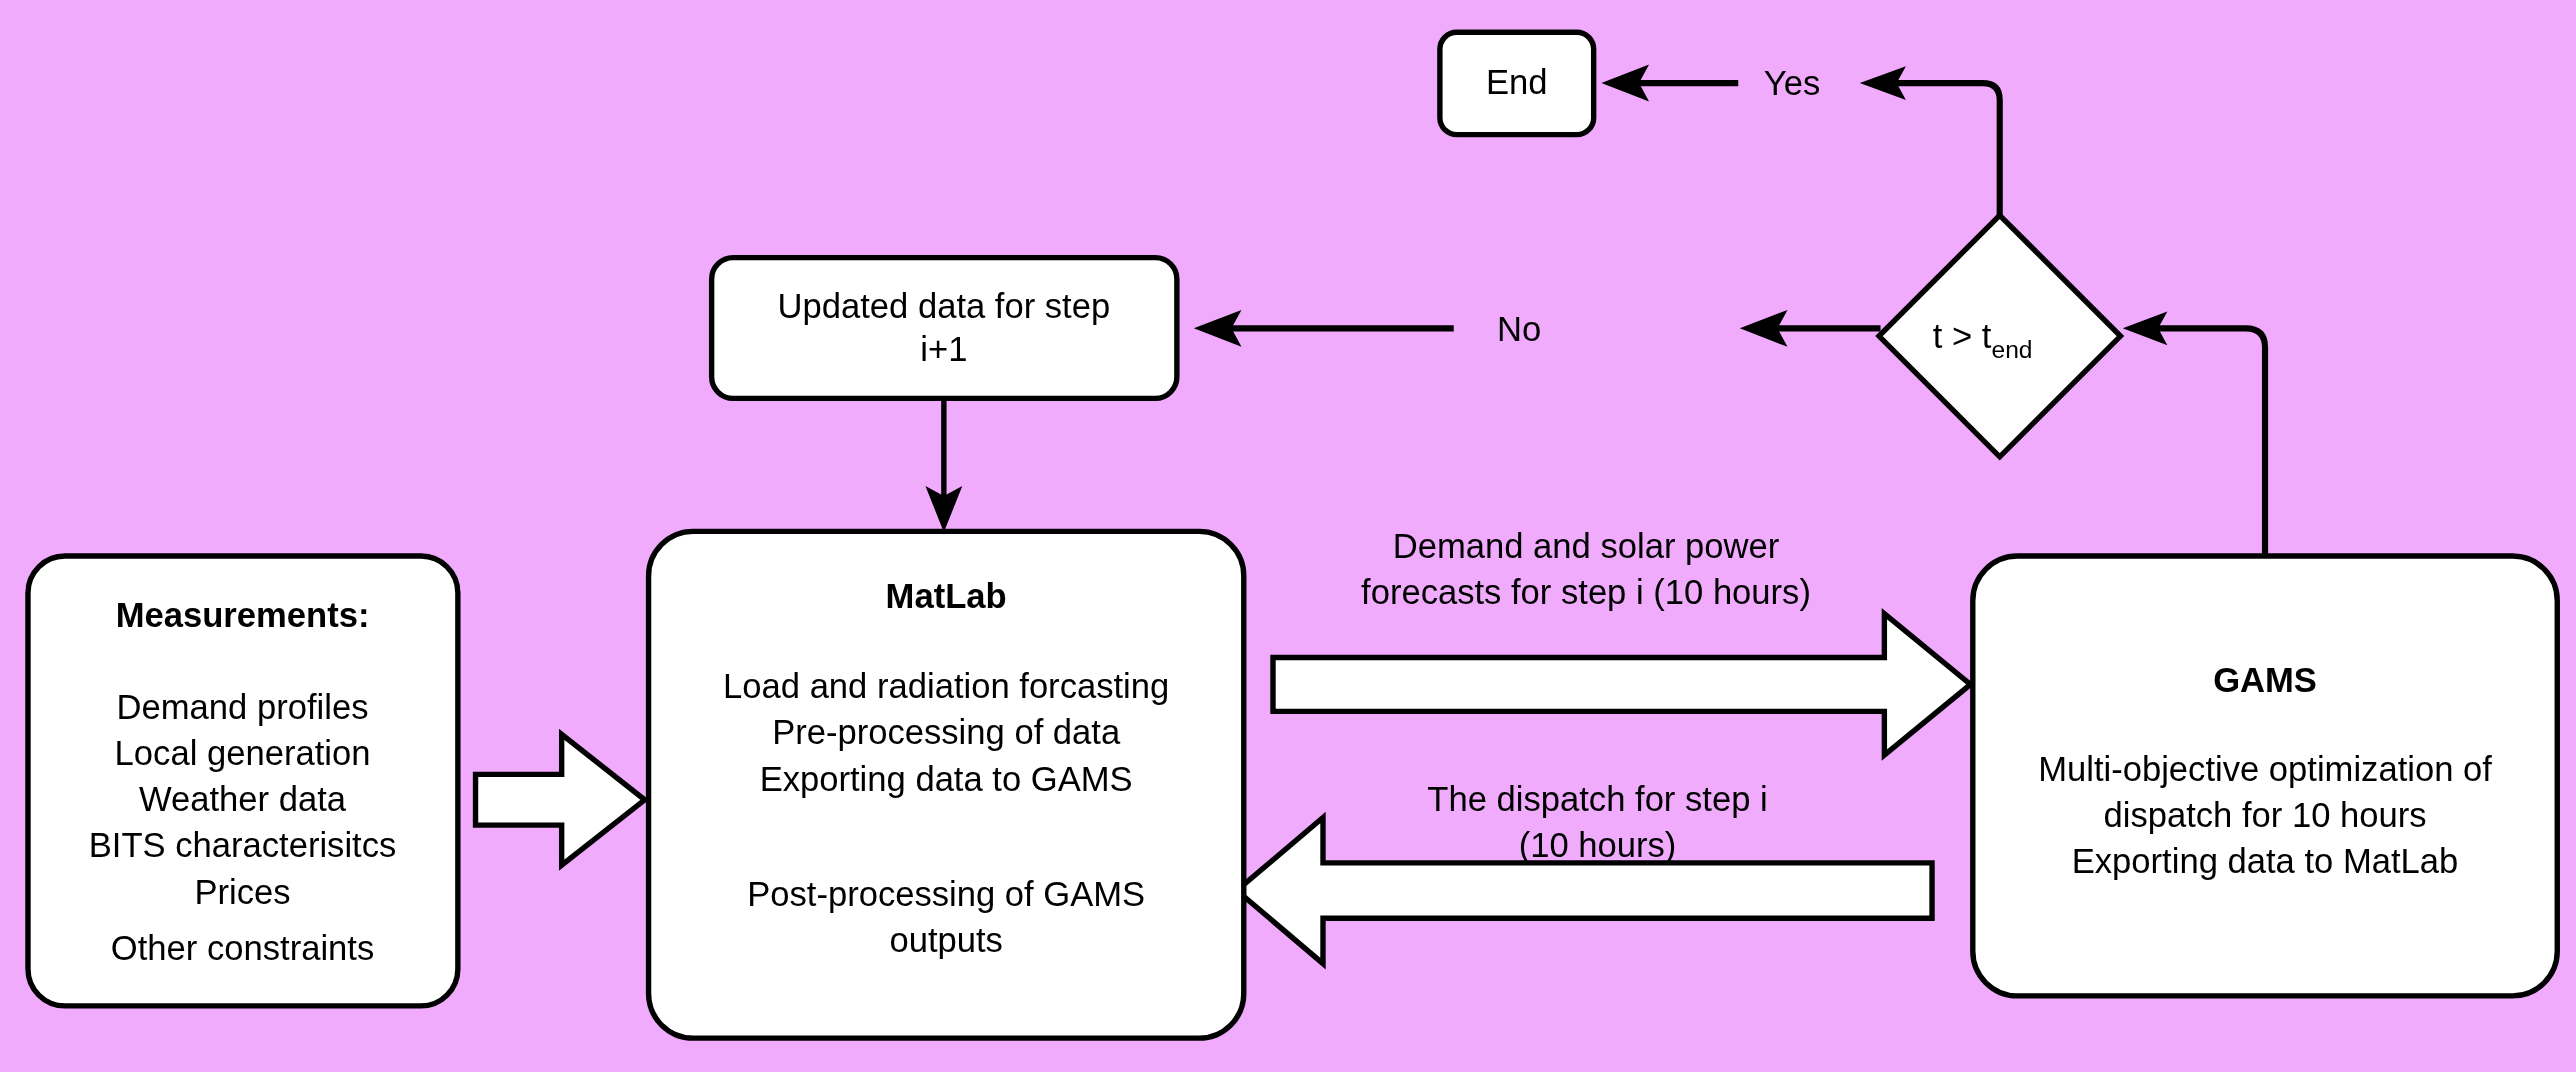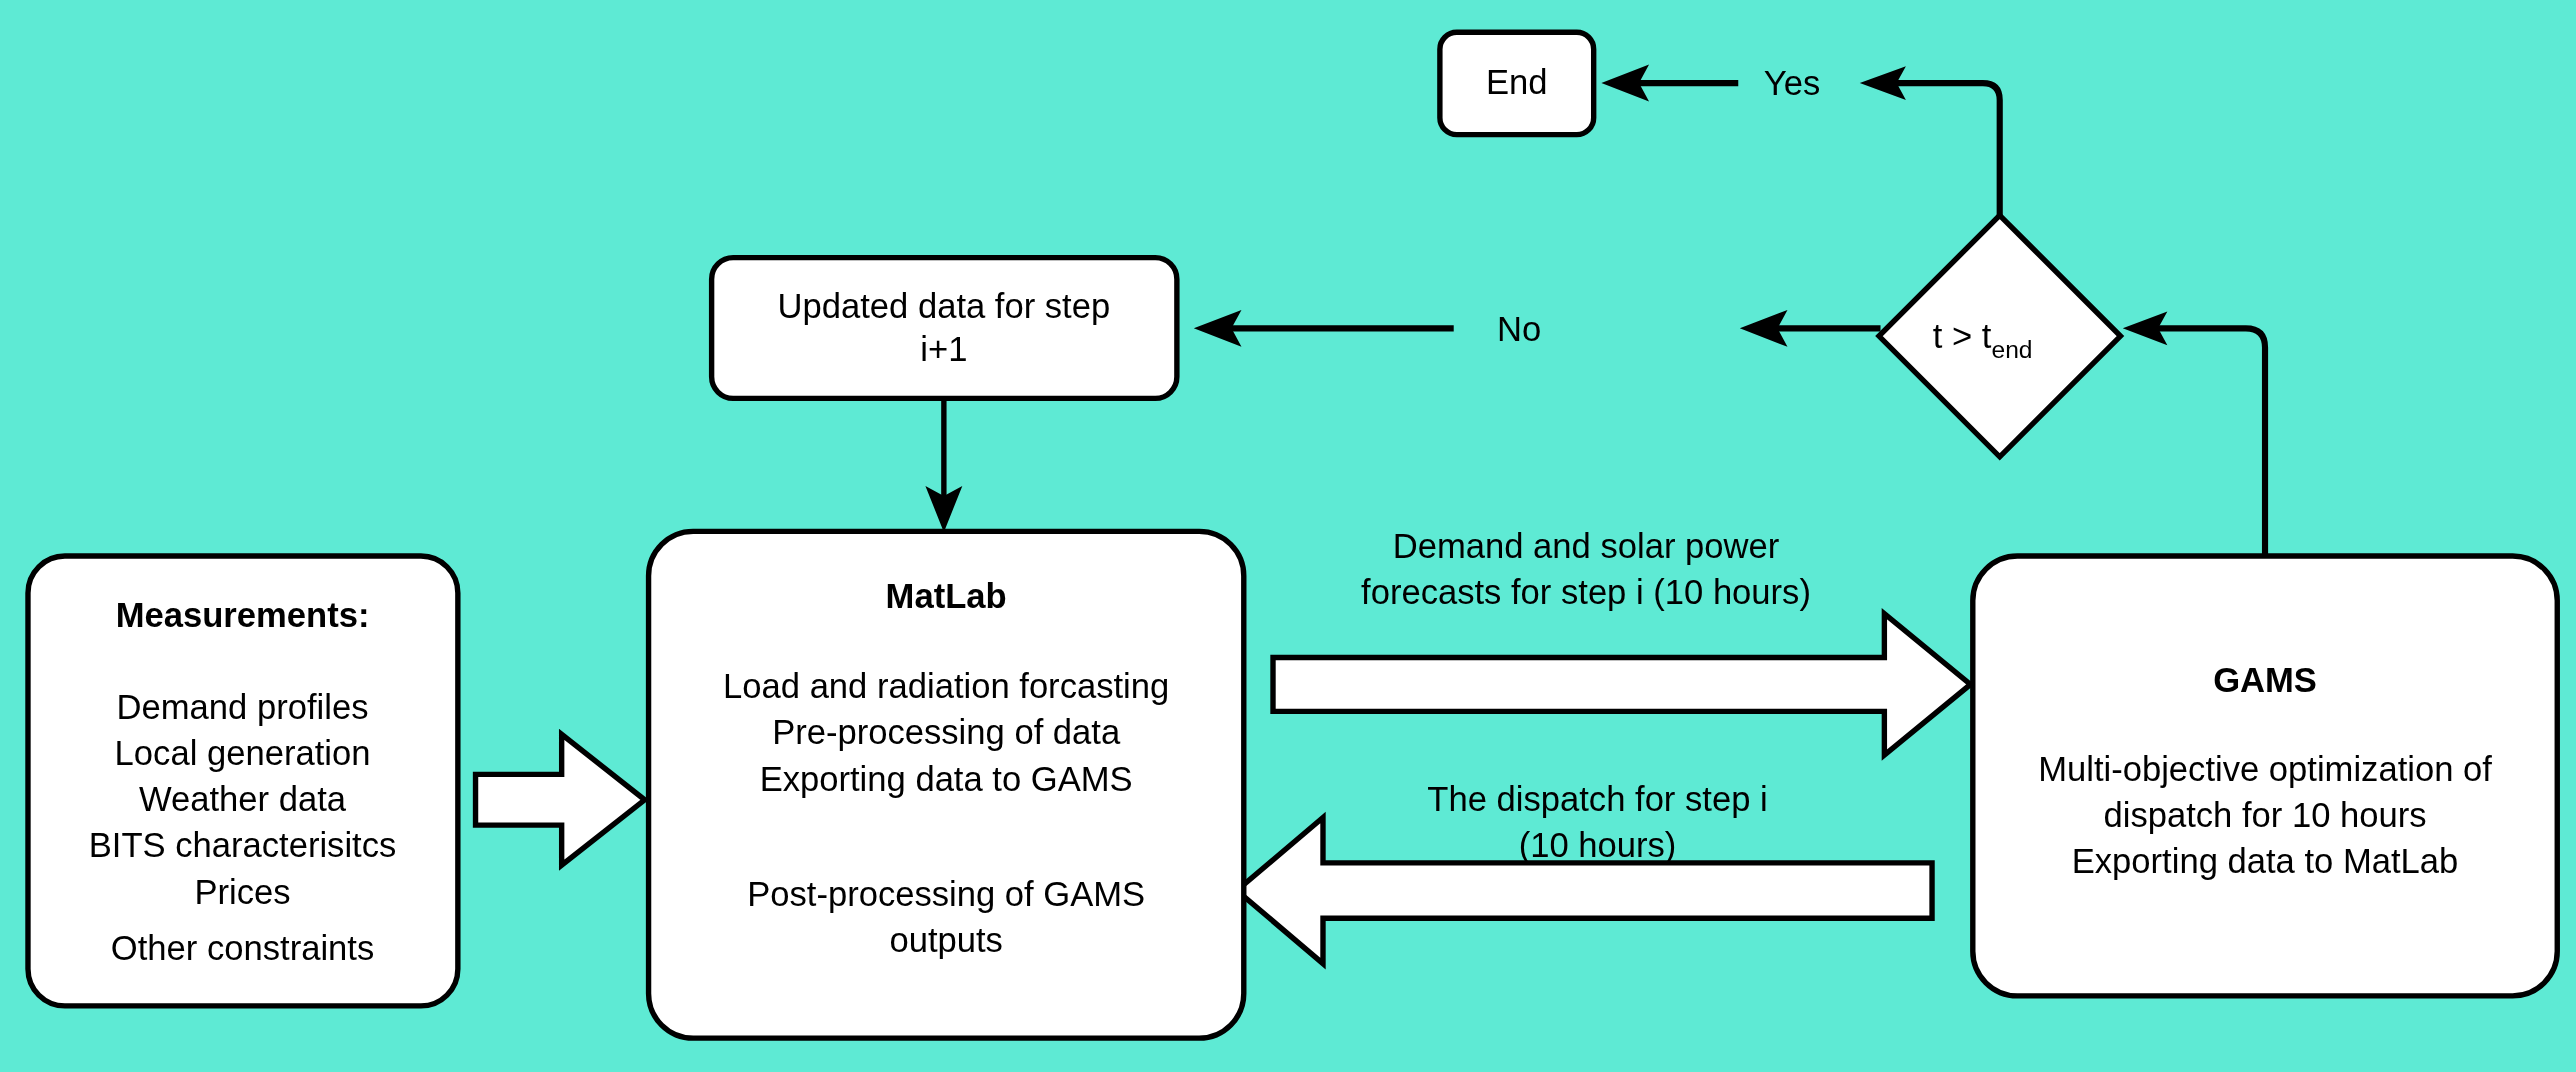--- a/index.html
+++ b/index.html
@@ -11,21 +11,21 @@
   body {
     width: 2576px;
     height: 1072px;
     overflow: hidden;
     font-family: "Liberation Sans", "DejaVu Sans", sans-serif;
   }
   #diagram-root {
     position: relative;
     width: 2576px;
     height: 1072px;
-    background: #5eead4;
+    background: #f0abfc;
   }
   svg#flow-svg {
     display: block;
     width: 2576px;
     height: 1072px;
   }
   .node-shape {
     fill: #ffffff;
     stroke: #000000;
     stroke-width: 7;

